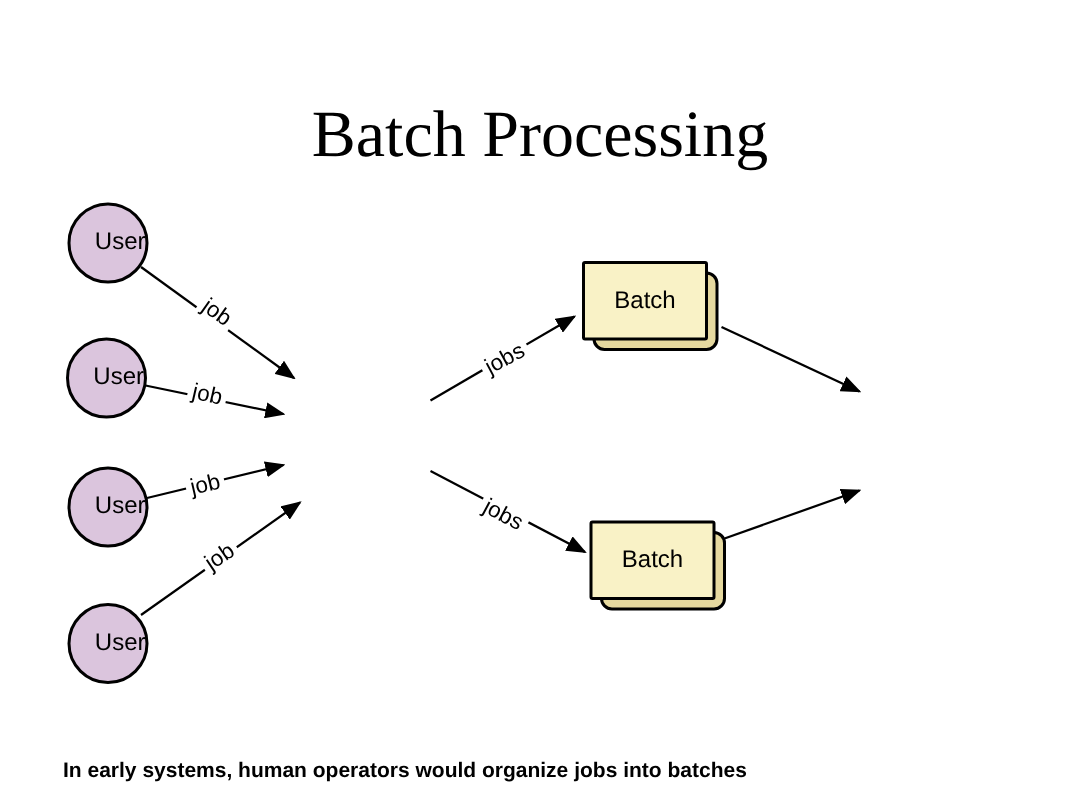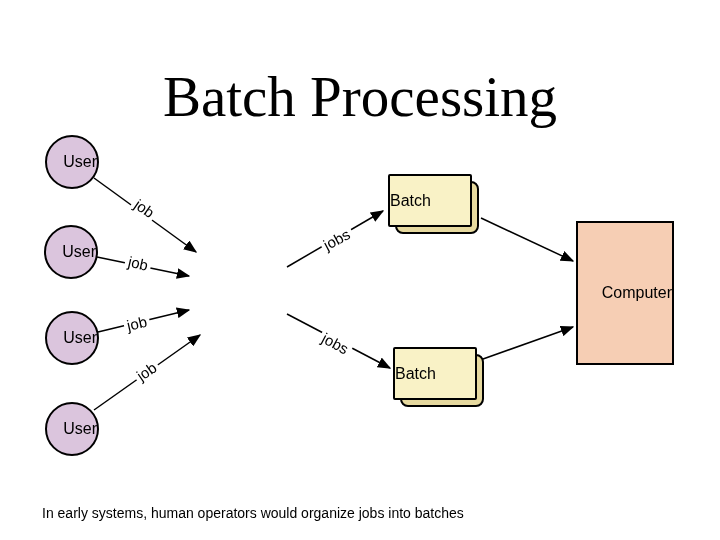--- a/index.html
+++ b/index.html
@@ -17,21 +17,21 @@
   }
   .slide-title {
     position: absolute;
     top: 68px;
     left: 0;
     width: 720px;
     margin: 0;
     text-align: center;
     font-family: "Liberation Serif", "DejaVu Serif", serif;
     font-weight: 400;
-    font-size: 57px;
+    font-size: 44px;
     line-height: 1;
     color: var(--text, #000);
     letter-spacing: 0px;
   }
   .edges-layer {
     position: absolute;
     left: 0;
     top: 0;
     width: 720px;
     height: 540px;
@@ -86,38 +86,39 @@
     left: 0;
     top: 0;
     width: 84px;
     height: 53px;
     background: var(--batch-fill, #f9f2c6);
     border: 2px solid var(--outline, #000);
     border-radius: 2px;
     box-sizing: border-box;
     display: flex;
     align-items: center;
+    justify-content: center;
     font-size: 16px;
     color: var(--text, #000);
   }
   .edge-label {
     position: absolute;
     font-size: 15px;
     color: var(--text, #000);
     background: var(--background, #fff);
     padding: 0 3px;
     white-space: nowrap;
     line-height: 1.1;
   }
   .caption {
     position: absolute;
     left: 42px;
     top: 505px;
     font-size: 14px;
-    font-weight: 400;
+    font-weight: 700;
     color: var(--text, #000);
     white-space: nowrap;
   }
 </style>
 </head>
 <body>
 
 <div class="slide">
 
   <h1 class="slide-title">Batch Processing</h1>
@@ -167,19 +168,16 @@
       <span>Batch</span>
     </div>
   </div>
   <div class="batch-node" style="left:393px; top:347px;">
     <div class="batch-back"></div>
     <div class="batch-face">
       <span>Batch</span>
     </div>
   </div>
 
-  <div class="node computer-node" style="left:576px; top:221px;">
-    <span>Computer</span>
-  </div>
 
   <div class="caption">In early systems, human operators would organize jobs into batches</div>
 
 </div>
 
 </body></html>

